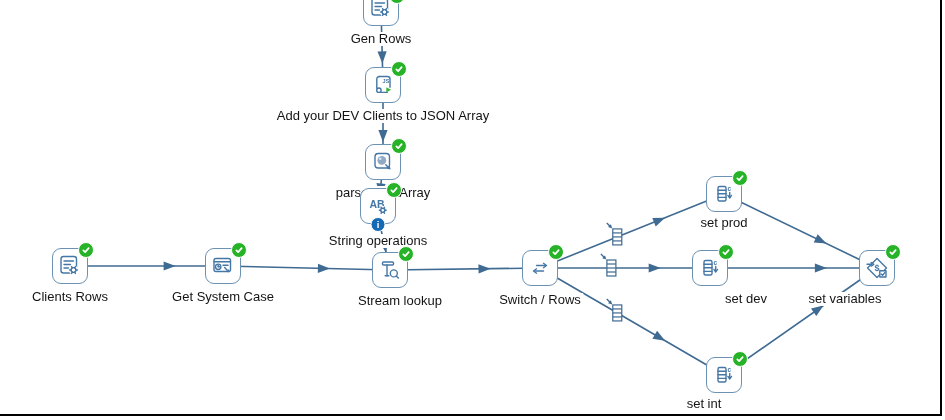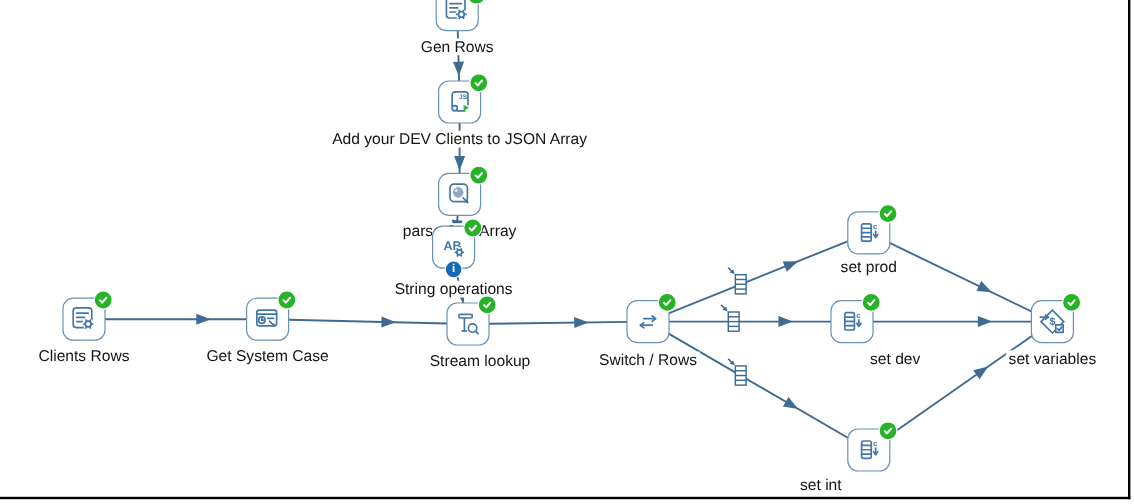--- a/index.html
+++ b/index.html
@@ -94,22 +94,22 @@
       <div class="step-label" style="left: 381px; top: 32px;">Gen Rows</div>
       <div class="step-label" style="left: 383px; top: 109px;">Add your DEV Clients to JSON Array</div>
       <div class="step-label" style="left: 383px; top: 186px;">parse JsonArray</div>
       <div class="step-label" style="left: 378px; top: 234px;">String operations</div>
       <div class="step-label" style="left: 70px; top: 290px;">Clients Rows</div>
       <div class="step-label" style="left: 223px; top: 290px;">Get System Case</div>
       <div class="step-label" style="left: 400px; top: 294px;">Stream lookup</div>
       <div class="step-label" style="left: 540px; top: 293px;">Switch / Rows</div>
       <div class="step-label" style="left: 724px; top: 216px;">set prod</div>
       <div class="step-label" style="left: 710px; top: 292px; margin-left: 36px;">set dev</div>
-      <div class="step-label" style="left: 684px; top: 397px;">set int</div>
-      <div class="step-label" style="left: 877px; top: 292px;">set variables</div>
+      <div class="step-label" style="left: 704px; top: 397px;">set int</div>
+      <div class="step-label" style="left: 845px; top: 292px;">set variables</div>
     </div>
   <div id="nodes-layer">
       <div class="node" style="left: 363px; top: -10px;">
         <svg width="26" height="26" viewBox="0 0 26 26">
           <g fill="none" stroke="#4577a6" stroke-width="1.4" stroke-linecap="round" stroke-linejoin="round">
             <rect x="4" y="3.5" width="15.5" height="16.5" rx="2.5"></rect>
             <line x1="7" y1="8" x2="16.5" y2="8"></line>
             <line x1="7" y1="11.5" x2="13.5" y2="11.5"></line>
             <line x1="7" y1="15" x2="11.5" y2="15"></line>
           </g>

